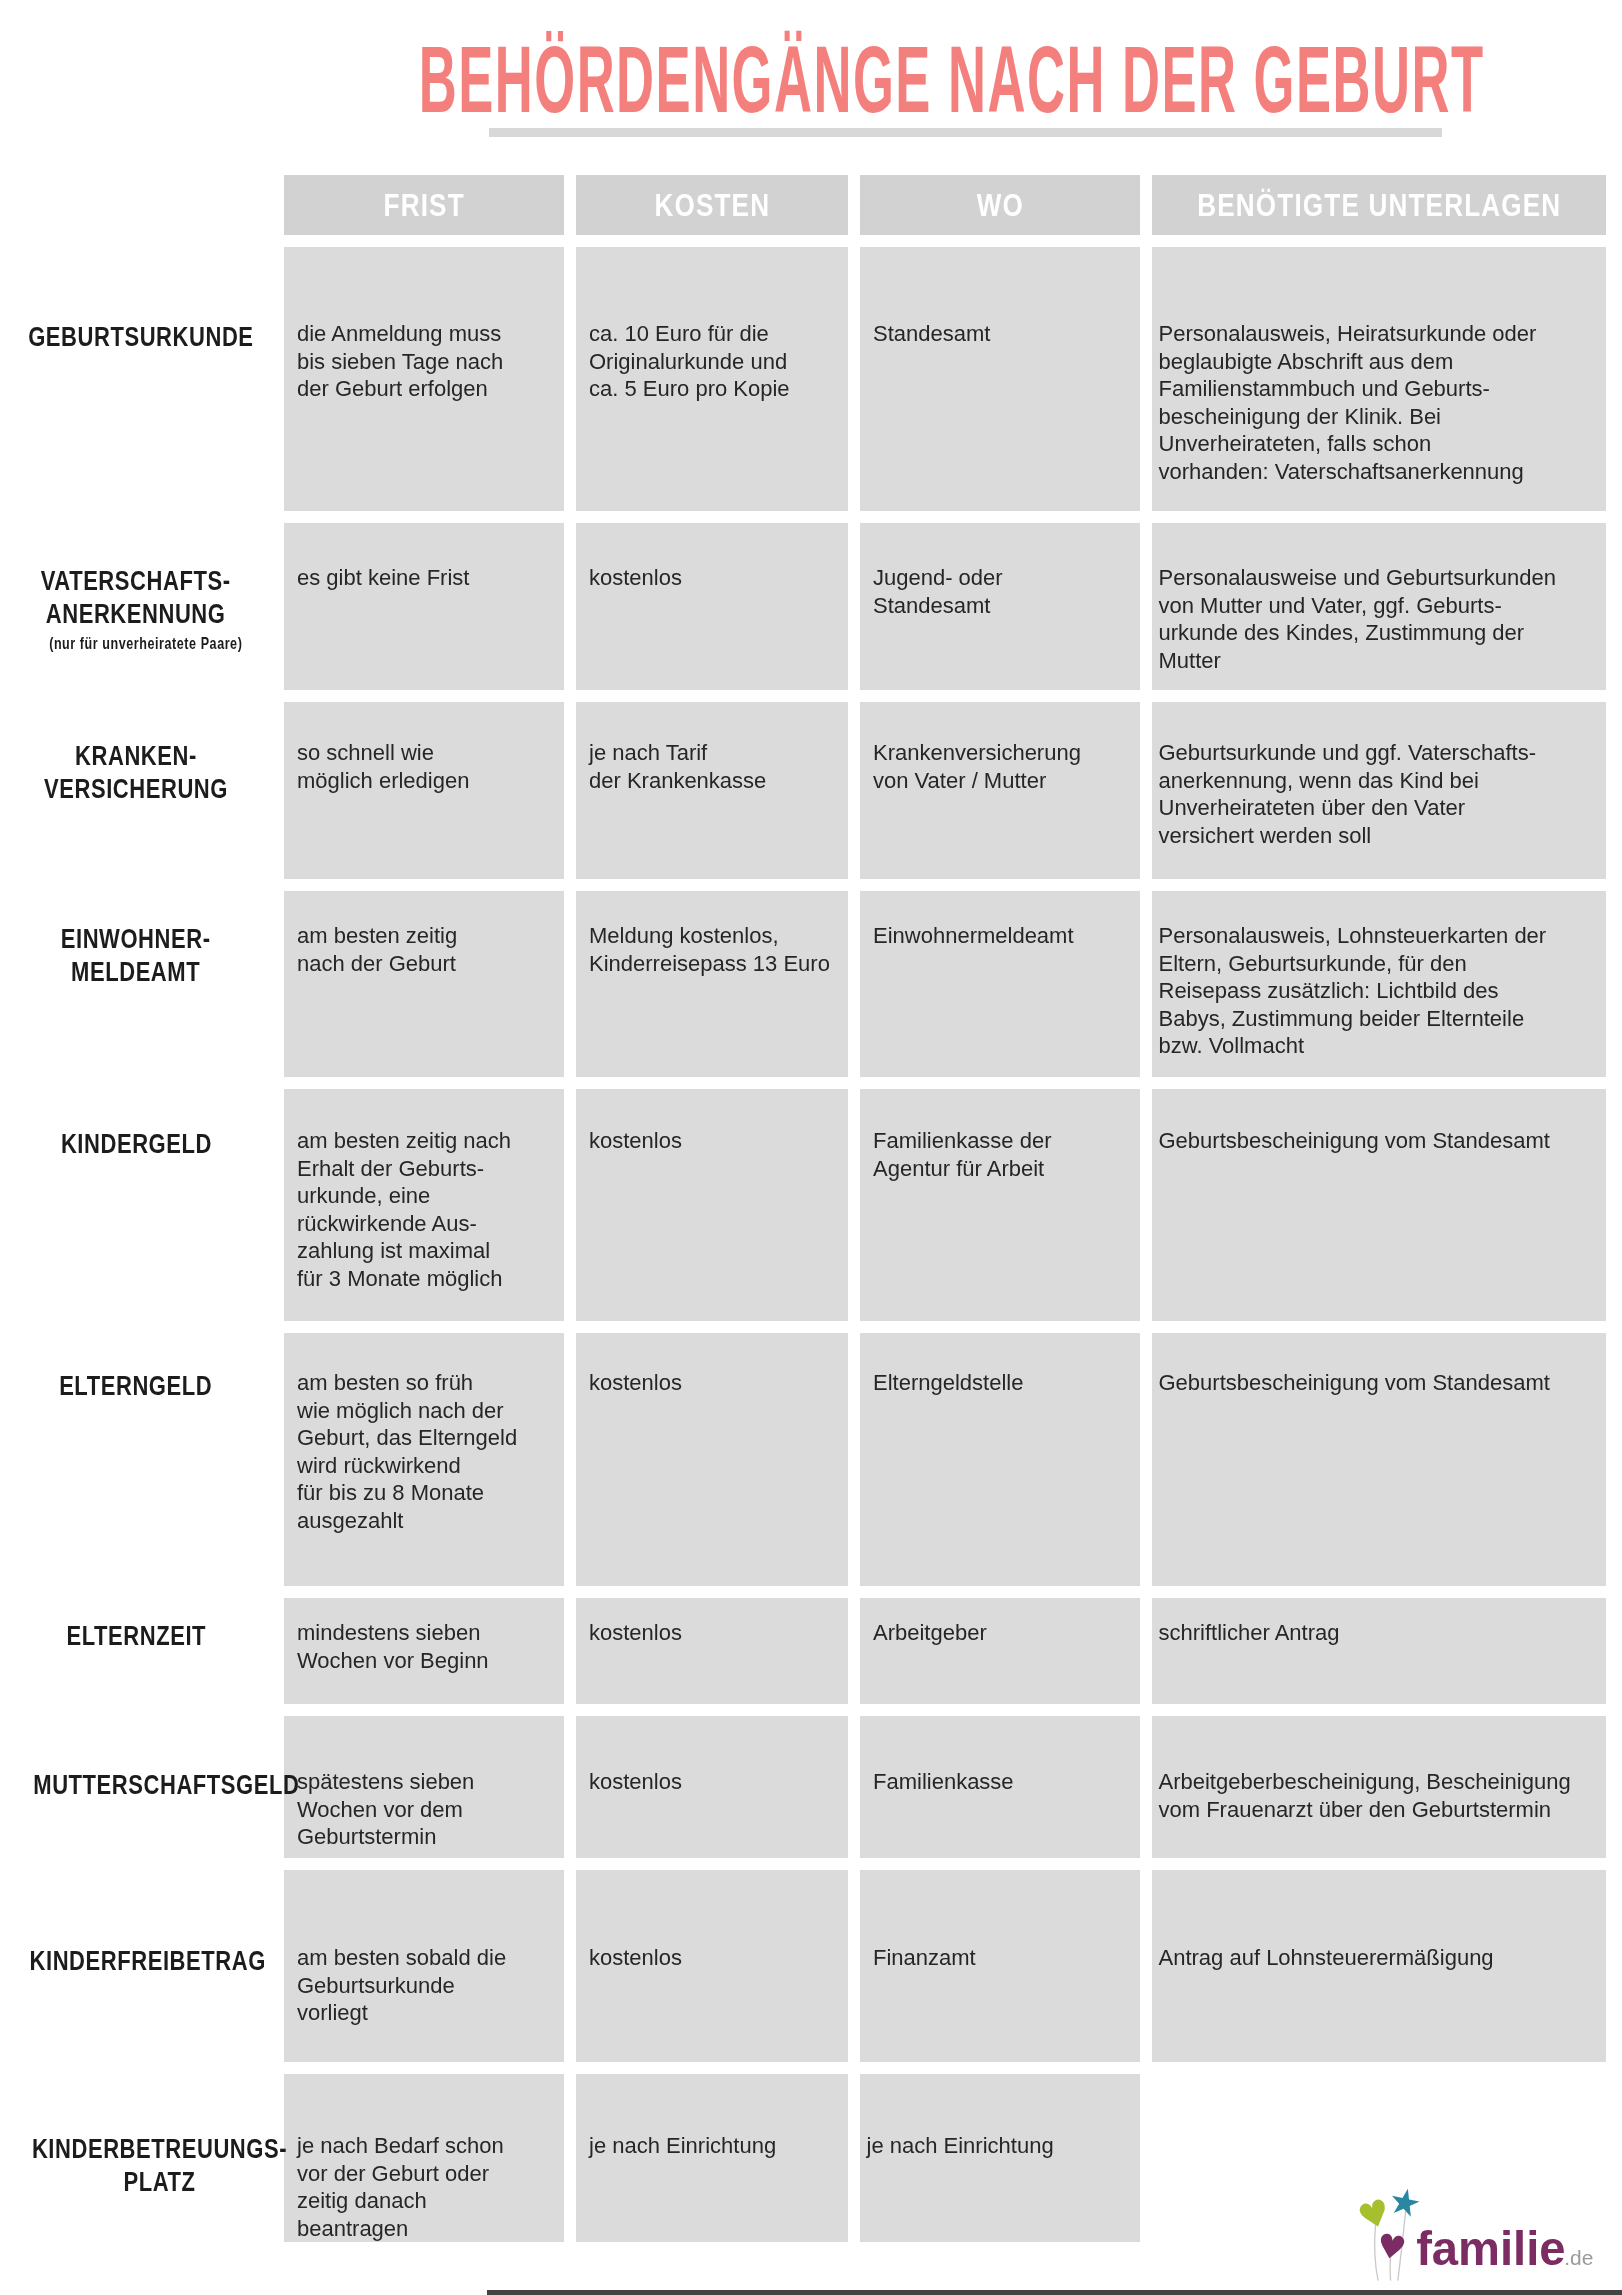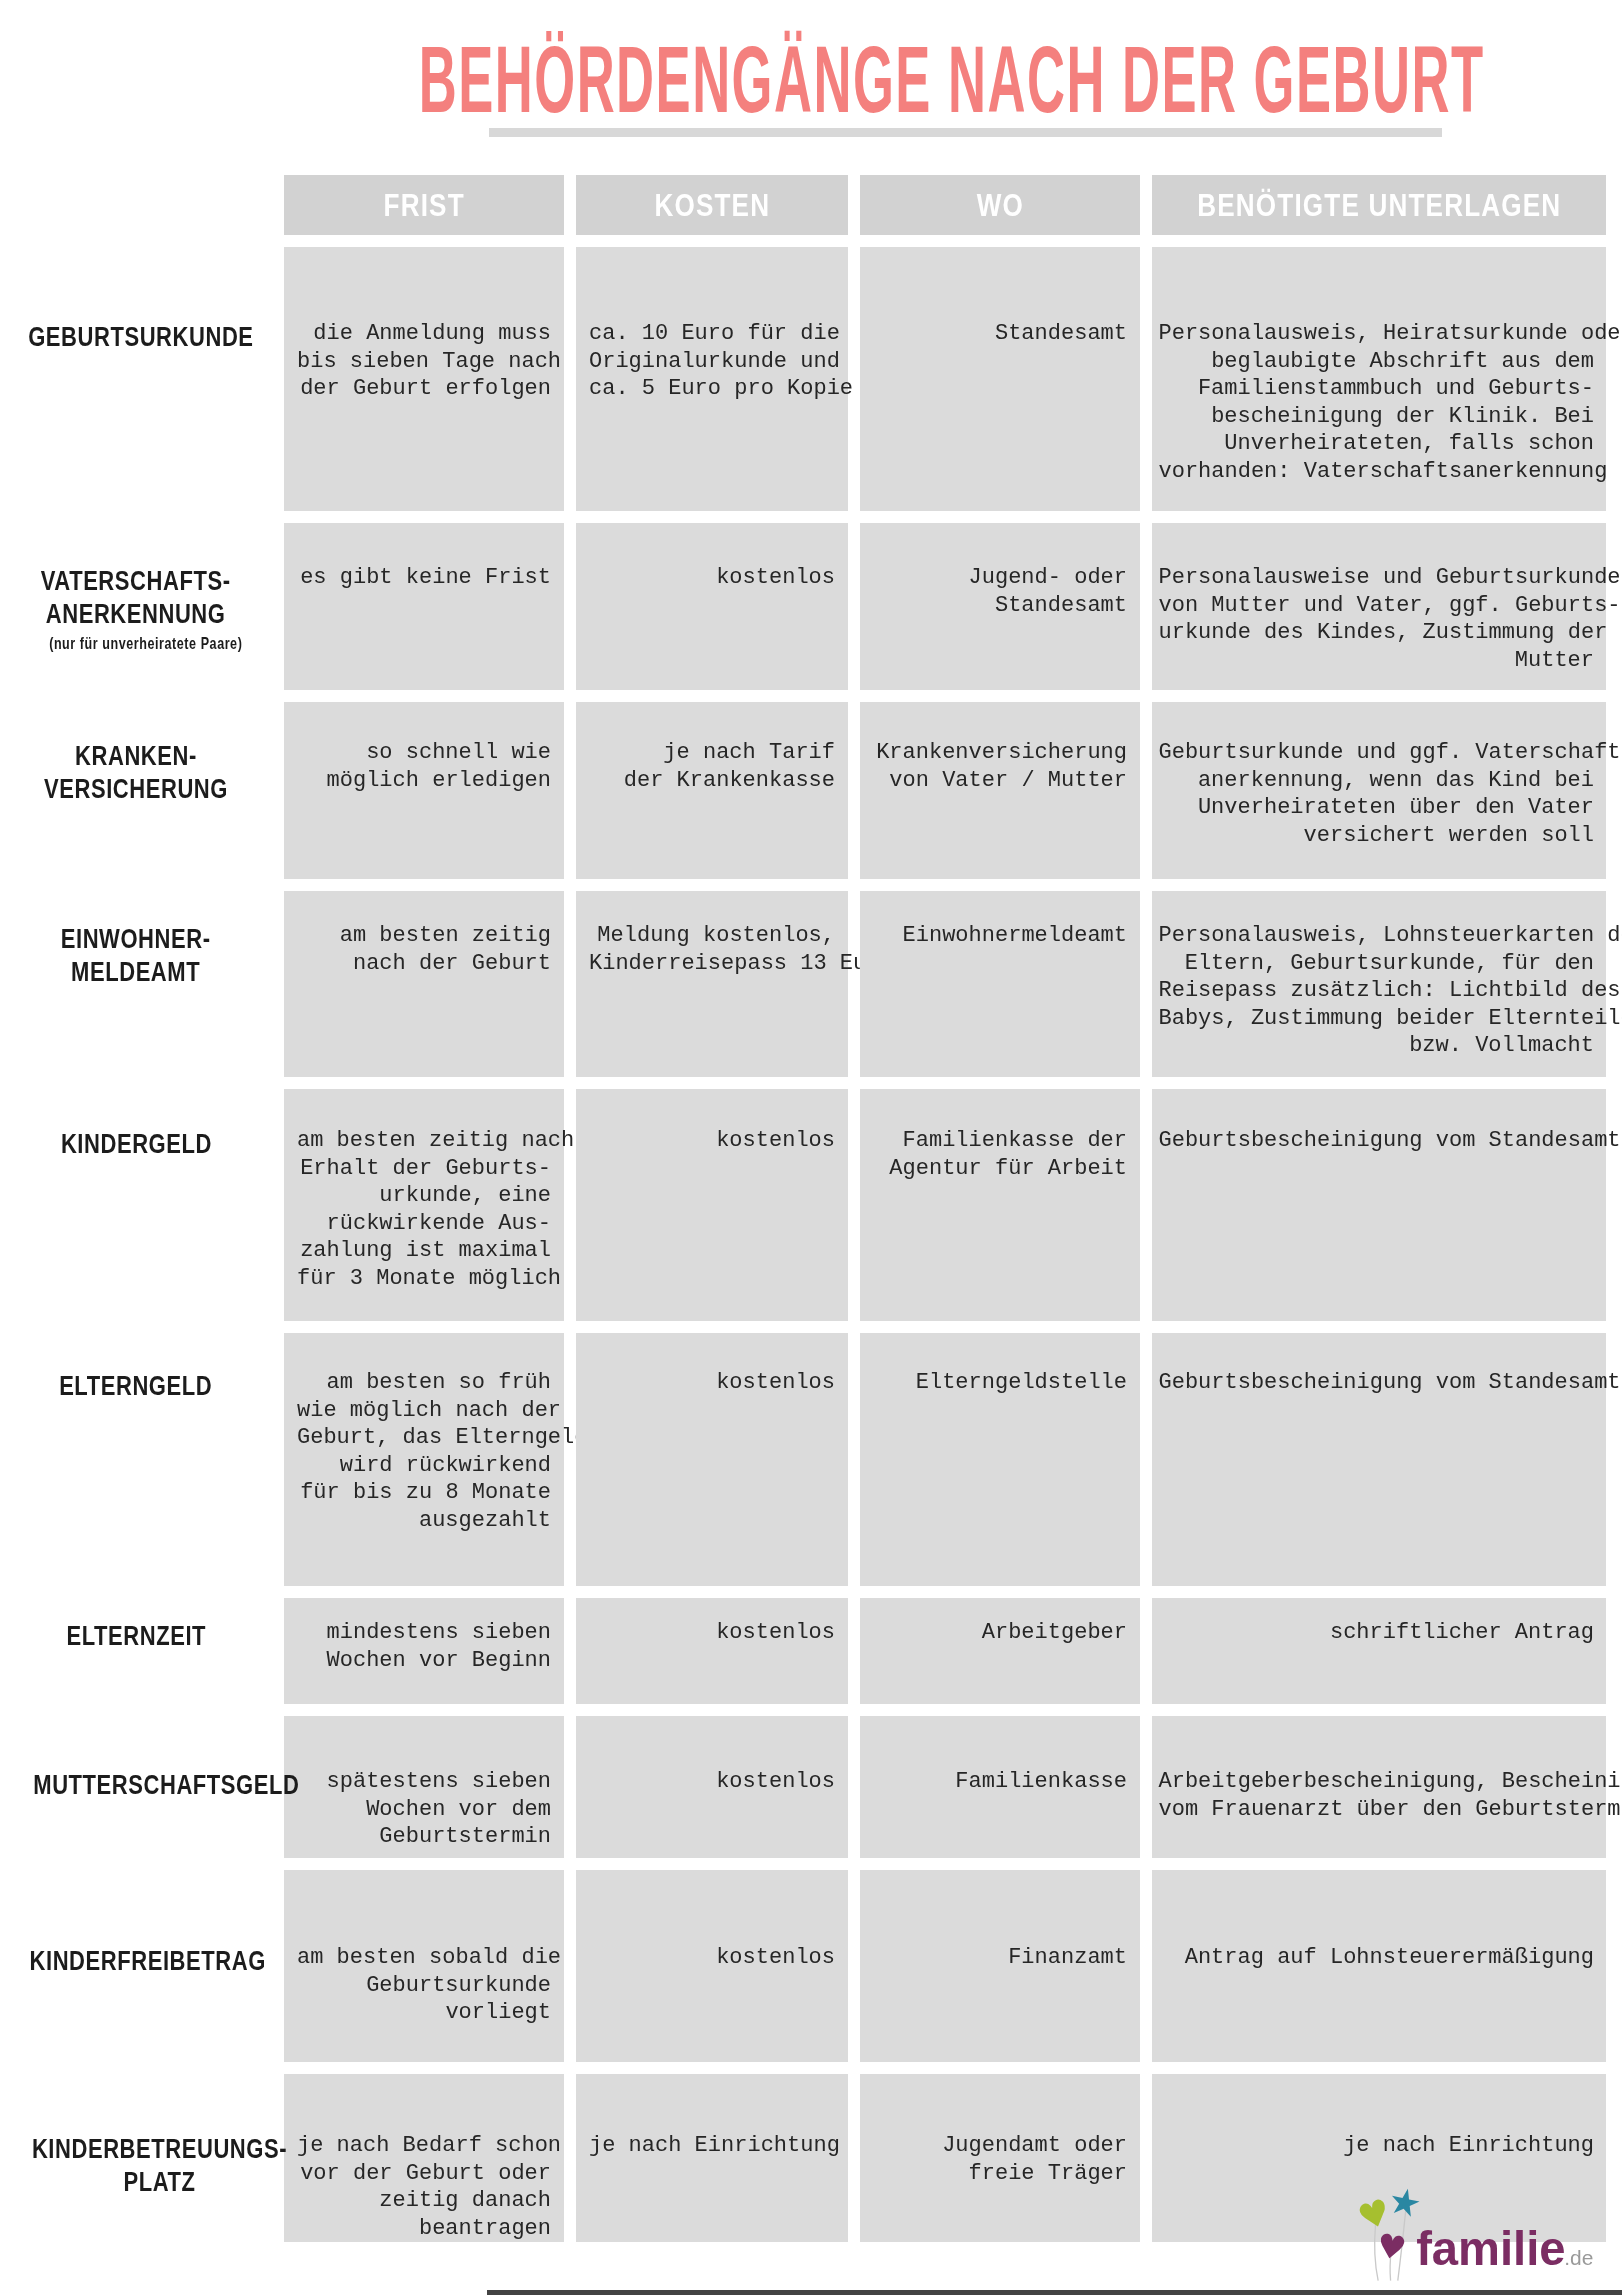--- a/index.html
+++ b/index.html
@@ -19,22 +19,22 @@
          grid-template-columns:272px 280px 272px 280px 454px;
          grid-template-rows:60px 264px 167px 177px 186px 232px 253px 106px 142px 192px 168px;
          column-gap:7.9px;row-gap:8.5px;gap:12px;}
   .hcell{background:#D2D2D2;color:#ffffff;display:flex;align-items:center;justify-content:center;
          font-weight:bold;font-size:29px;white-space:pre;}
   .hcell .hcond{display:inline-block;transform:scale(0.9,1.08);transform-origin:center;
                 letter-spacing:1.3px;}
   .hspacer{background:transparent;}
 
   .cell{background:#DBDBDB;color:#262626;font-size:22px;line-height:27.5px;
-        text-align:right;white-space:pre;padding-left:13px;padding-right:13px;
-        overflow:visible;font-family:Liberation Mono, monospace;}
+        text-align:left;white-space:pre;padding-left:13px;padding-right:13px;
+        overflow:visible;}
   .cell.wide{padding-left:6.5px;padding-right:12px;}
   .lbl{background:transparent;color:#1C1C1C;font-weight:bold;font-size:27.5px;line-height:33px;
        text-align:center;white-space:pre;}
   .lbl .cond{display:inline-block;transform:scaleX(0.8);transform-origin:center;
              letter-spacing:0.7px;}
   .lbl .note{display:block;font-size:15.7px;line-height:19.6px;margin-top:3.9px;font-weight:bold;margin-left:20px;}
   .lbl .note .cond{transform:scaleX(0.8);}
 
   
   .r1{padding-top:73px}.r2{padding-top:41px}.r3{padding-top:37px}.r4{padding-top:31px}
@@ -162,22 +162,20 @@
     <div class="cell r9">Finanzamt</div>
     <div class="cell wide r9">Antrag auf Lohnsteuerermäßigung</div>
 
     <div class="lbl r10"><span class="cond">KINDERBETREUUNGS-
 PLATZ</span></div>
     <div class="cell r10">je nach Bedarf schon
 vor der Geburt oder
 zeitig danach
 beantragen</div>
     <div class="cell r10">je nach Einrichtung</div>
-    <div class="cell r10">Jugendamt oder
-freie Träger</div>
     <div class="cell wide r10">je nach Einrichtung</div>
 
   </div>
 
   <svg class="logo" viewBox="0 0 380 160">
     <path d="M42 72 Q38 120 46 158" stroke="#c9c9c9" stroke-width="2" fill="none"></path>
     <path d="M88 52 Q82 110 76 158" stroke="#c9c9c9" stroke-width="2" fill="none"></path>
     <path d="M66 112 Q63 136 65 158" stroke="#c9c9c9" stroke-width="2" fill="none"></path>
     <text x="16" y="76" font-size="54" fill="#A6BF2F" font-family="DejaVu Sans, sans-serif" transform="rotate(-18 40 58)">♥</text>
     <text x="62" y="58" font-size="56" fill="#2A87A2" font-family="DejaVu Sans, sans-serif" transform="rotate(12 88 38)">★</text>

